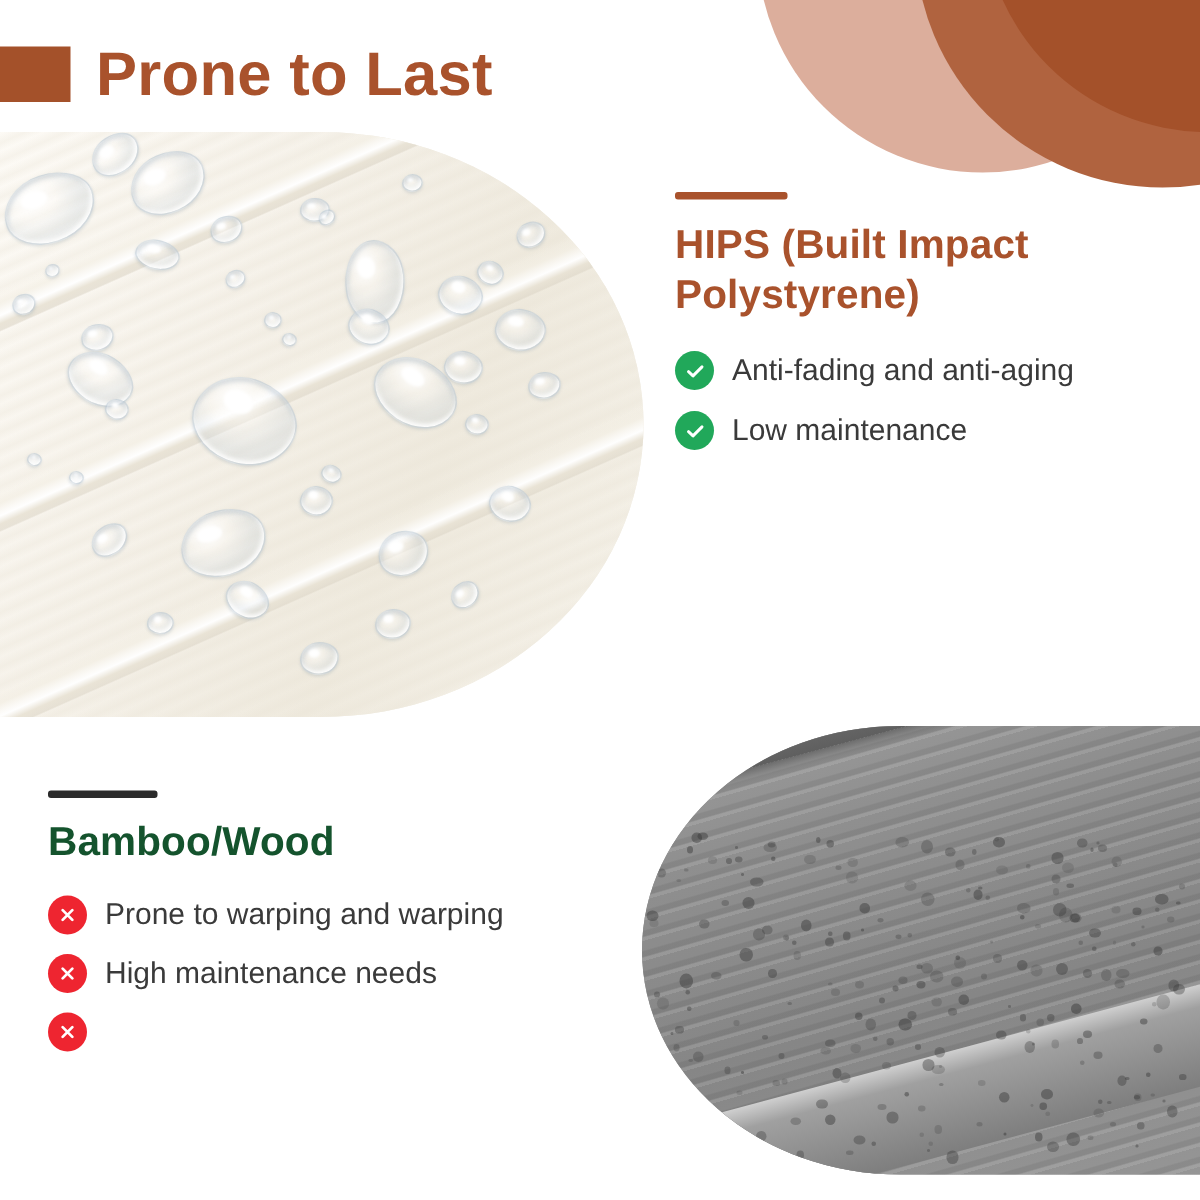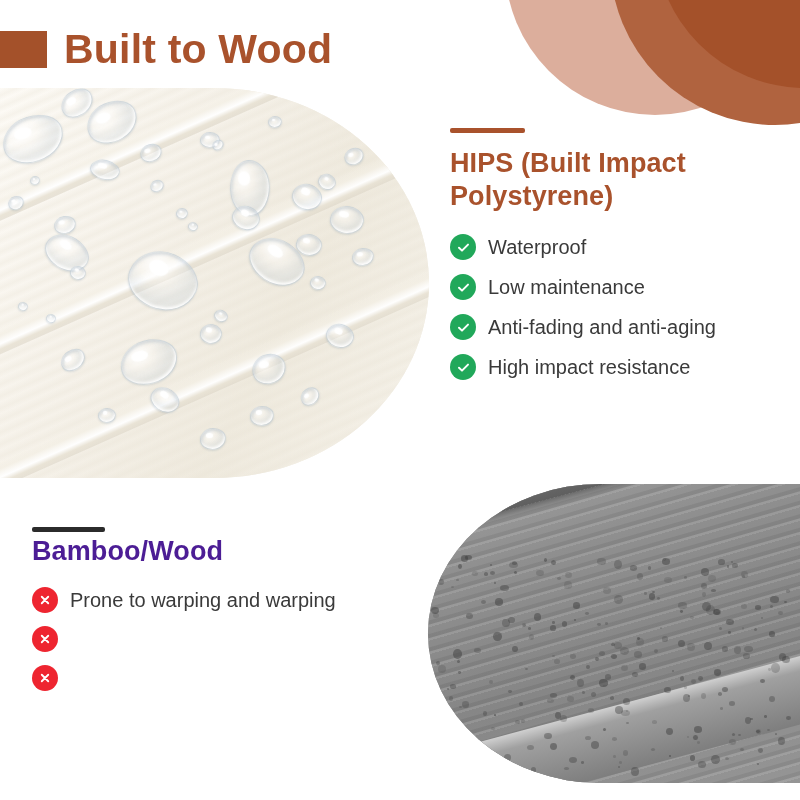--- a/index.html
+++ b/index.html
@@ -98,21 +98,21 @@
   
   #hips-block{ position:absolute; left:450px; top:128px; width:340px; }
   #wood-block{ position:absolute; left:32px; top:527px; width:400px; }
 
   .rule{ height:5px; border-radius:2px; }
   #hips-rule{ width:75px; background:#a9522c; }
   #wood-rule{ width:73px; background:#2b2b2b; }
 
   .block-title{ font-weight:700; letter-spacing:.1px; }
   #hips-title{ margin-top:14px; font-size:27px; line-height:33px; color:#a9522c; }
-  #wood-title{ margin-top:3px; font-size:27px; line-height:33px; color:#4c1d95; }
+  #wood-title{ margin-top:13px; font-size:27px; line-height:33px; color:#14532d; }
 
   .feature-list{ list-style:none; }
   #hips-list{ margin-top:21px; }
   #wood-list{ margin-top:19px; }
 
   .feature-item{ display:flex; align-items:center; margin-bottom:14px; }
   #wood-list .feature-item{ margin-bottom:13px; }
 
   .badge{
     flex:0 0 auto; width:26px; height:26px; border-radius:50%;
@@ -128,21 +128,21 @@
 <body>
 
 <div id="stage">
 
   <div class="deco" id="deco-pink" style="background: rgb(220, 174, 156);"></div>
   <div class="deco" id="deco-brown-light" style="background: rgb(176, 99, 63);"></div>
   <div class="deco" id="deco-brown-dark" style="background: rgb(164, 81, 42);"></div>
 
   <div id="header">
     <div id="header-accent" style="background: rgb(164, 81, 42);"></div>
-    <div id="header-title">Built to Wood</div>
+    <div id="header-title">Prone to Last</div>
   </div>
 
   <div class="photo" id="photo-hips">
     <div class="surface"></div>
     <div id="hips-drops">
         <div class="drop" style="left: 2px; top: 28px; width: 62px; height: 46px; transform: rotate(-18deg);"></div>
         <div class="drop" style="left: 60px; top: 2px; width: 34px; height: 26px; transform: rotate(-32deg);"></div>
         <div class="drop" style="left: 86px; top: 14px; width: 52px; height: 40px; transform: rotate(-23deg);"></div>
         <div class="drop" style="left: 140px; top: 56px; width: 22px; height: 18px; transform: rotate(-14deg);"></div>
         <div class="drop" style="left: 200px; top: 44px; width: 20px; height: 16px; transform: rotate(3deg);"></div>
@@ -426,45 +426,29 @@
   <div id="hips-block">
     <div class="rule" id="hips-rule" style="background: rgb(169, 82, 44);"></div>
     <div class="block-title" id="hips-title">HIPS (Built Impact Polystyrene)</div>
     <ul class="feature-list" id="hips-list">
         <li class="feature-item">
           <span class="badge badge-check" style="background: rgb(33, 168, 90);">
             <svg width="15" height="15" viewBox="0 0 16 16" aria-hidden="true">
               <path d="M3.2 8.3 L6.4 11.3 L12.8 4.9" fill="none" stroke="#ffffff" stroke-width="2.1" stroke-linecap="round" stroke-linejoin="round"></path>
             </svg>
           </span>
-          <span class="feature-text">Waterproof</span>
+          <span class="feature-text">Anti-fading and anti-aging</span>
         </li>
         <li class="feature-item">
           <span class="badge badge-check" style="background: rgb(33, 168, 90);">
             <svg width="15" height="15" viewBox="0 0 16 16" aria-hidden="true">
               <path d="M3.2 8.3 L6.4 11.3 L12.8 4.9" fill="none" stroke="#ffffff" stroke-width="2.1" stroke-linecap="round" stroke-linejoin="round"></path>
             </svg>
           </span>
           <span class="feature-text">Low maintenance</span>
-        </li>
-        <li class="feature-item">
-          <span class="badge badge-check" style="background: rgb(33, 168, 90);">
-            <svg width="15" height="15" viewBox="0 0 16 16" aria-hidden="true">
-              <path d="M3.2 8.3 L6.4 11.3 L12.8 4.9" fill="none" stroke="#ffffff" stroke-width="2.1" stroke-linecap="round" stroke-linejoin="round"></path>
-            </svg>
-          </span>
-          <span class="feature-text">Anti-fading and anti-aging</span>
-        </li>
-        <li class="feature-item">
-          <span class="badge badge-check" style="background: rgb(33, 168, 90);">
-            <svg width="15" height="15" viewBox="0 0 16 16" aria-hidden="true">
-              <path d="M3.2 8.3 L6.4 11.3 L12.8 4.9" fill="none" stroke="#ffffff" stroke-width="2.1" stroke-linecap="round" stroke-linejoin="round"></path>
-            </svg>
-          </span>
-          <span class="feature-text">High impact resistance</span>
         </li>
       </ul>
   </div>
 
   <div id="wood-block">
     <div class="rule" id="wood-rule" style="background: rgb(43, 43, 43);"></div>
     <div class="block-title" id="wood-title">Bamboo/Wood</div>
     <ul class="feature-list" id="wood-list">
         <li class="feature-item">
           <span class="badge badge-cross" style="background: rgb(238, 37, 48);">
@@ -473,20 +457,21 @@
             </svg>
           </span>
           <span class="feature-text">Prone to warping and warping</span>
         </li>
         <li class="feature-item">
           <span class="badge badge-cross" style="background: rgb(238, 37, 48);">
             <svg width="14" height="14" viewBox="0 0 16 16" aria-hidden="true">
               <path d="M4.3 4.3 L11.7 11.7 M11.7 4.3 L4.3 11.7" fill="none" stroke="#ffffff" stroke-width="2.1" stroke-linecap="round"></path>
             </svg>
           </span>
+          <span class="feature-text">High maintenance needs</span>
         </li>
         <li class="feature-item">
           <span class="badge badge-cross" style="background: rgb(238, 37, 48);">
             <svg width="14" height="14" viewBox="0 0 16 16" aria-hidden="true">
               <path d="M4.3 4.3 L11.7 11.7 M11.7 4.3 L4.3 11.7" fill="none" stroke="#ffffff" stroke-width="2.1" stroke-linecap="round"></path>
             </svg>
           </span>
         </li>
       </ul>
   </div>

